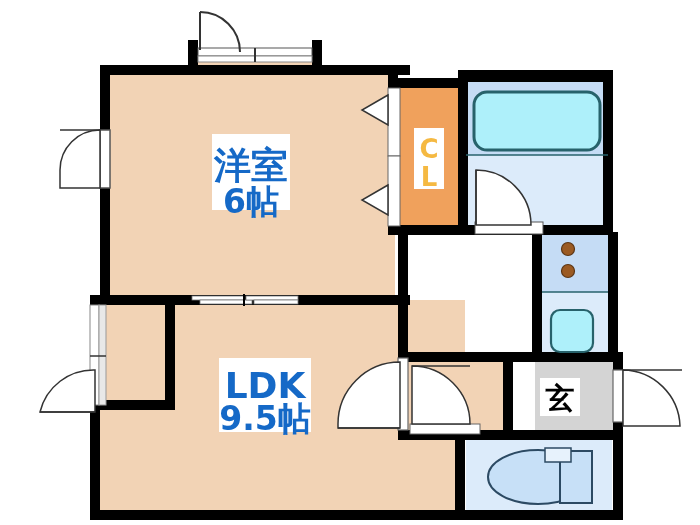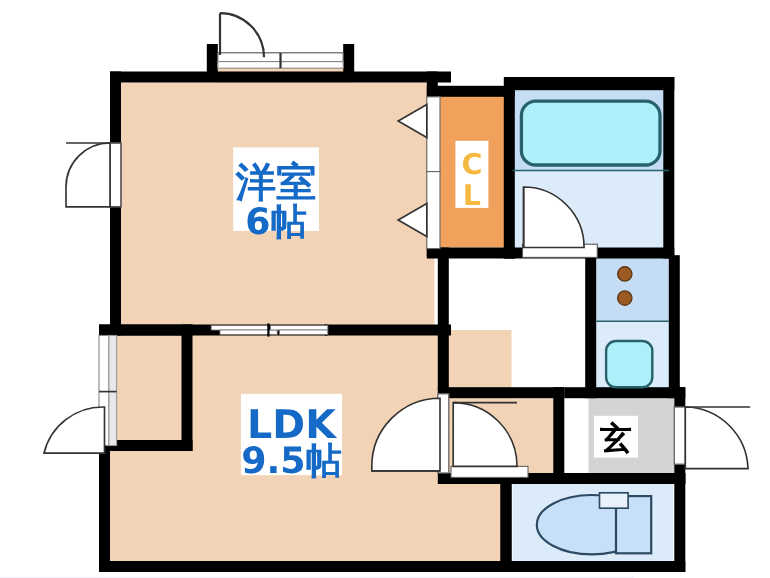--- a/index.html
+++ b/index.html
@@ -1,18 +1,18 @@
 <!DOCTYPE html>
 <html><head>
 <meta charset="utf-8">
 <style>
   html,body{margin:0;padding:0;background:#ffffff;}
   body{width:700px;height:525px;overflow:hidden;
        font-family:"Liberation Sans","DejaVu Sans",sans-serif;}
-  #plan{position:relative;width:576px;height:525px;background:#c4b5fd;}
+  #plan{position:relative;width:576px;height:525px;background:#84cc16;}
   svg{display:block;}
   .lbl{font-family:"DejaVu Sans","Liberation Sans",sans-serif;font-weight:bold;}
 </style>
 </head>
 <body>
 
 <div id="plan">
 <svg width="700" height="525" viewBox="0 0 700 525" xmlns="http://www.w3.org/2000/svg">
 
   <rect x="0" y="0" width="700" height="525" fill="#ffffff"></rect>

